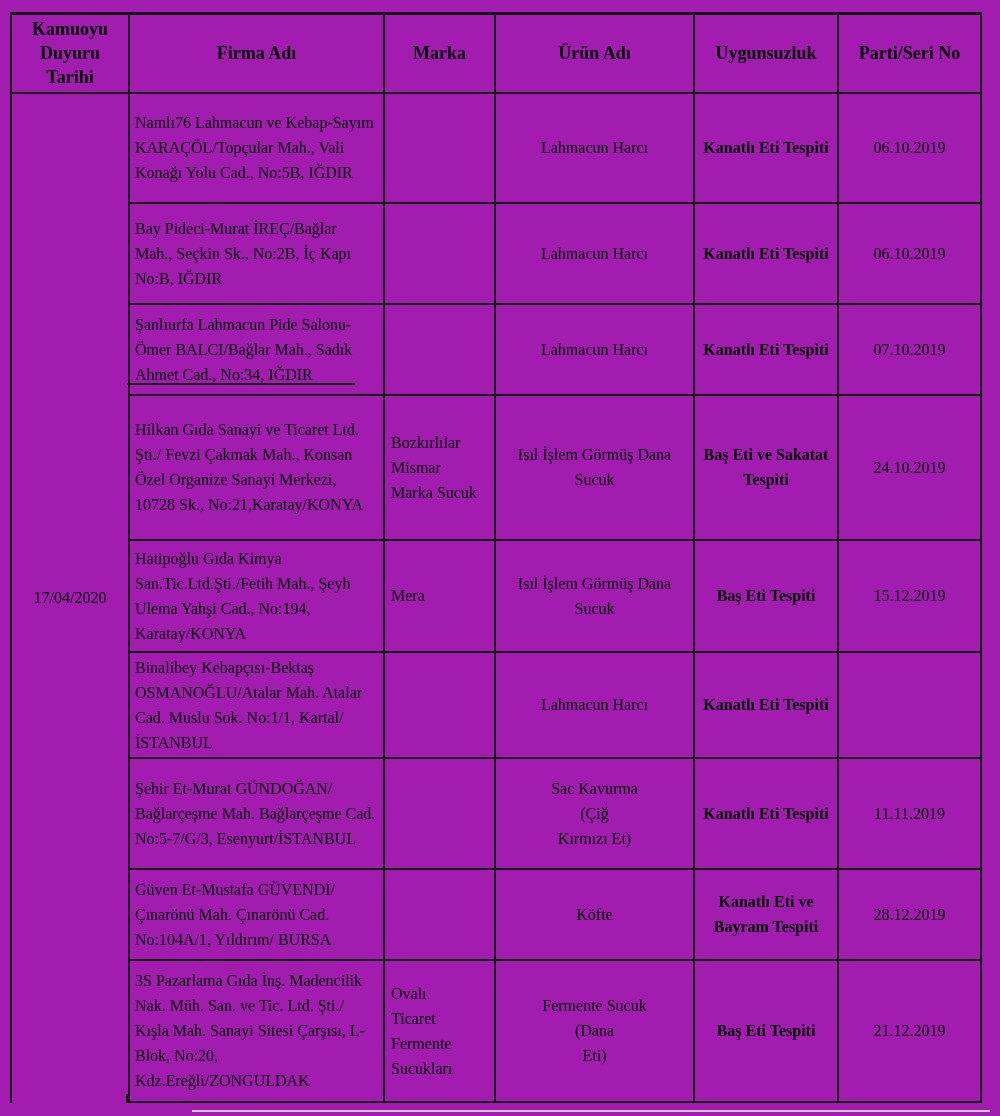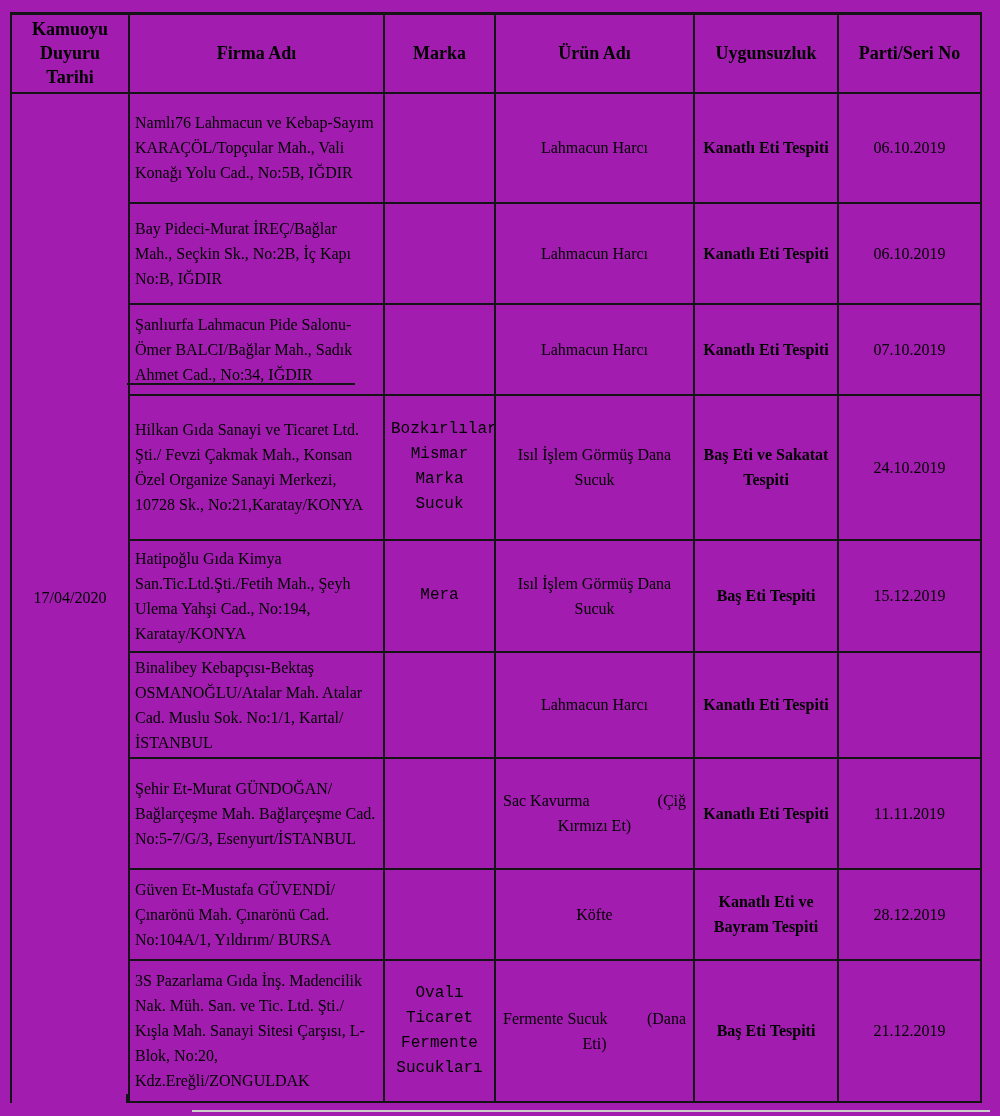--- a/index.html
+++ b/index.html
@@ -39,26 +39,26 @@
   col.c1{width:118px}col.c2{width:255px}col.c3{width:111px}
   col.c4{width:199px}col.c5{width:144px}col.c6{width:143px}
   
   tr.rhh{height:79px}
   tr.rh0{height:110px}tr.rh1{height:101px}tr.rh2{height:91px}
   tr.rh3{height:145px}tr.rh4{height:112px}tr.rh5{height:100px}
   tr.rh6{height:111px}tr.rh7{height:91px}tr.rh8{height:142px}
 
   td.datecell{text-align:center;border-bottom:none;}
   td.firma{text-align:left;padding:2px 5px;}
-  td.marka{text-align:center;font-family:Liberation Mono, monospace;}
+  td.marka{text-align:left;}
   td.urun{text-align:center;}
   td.uyg{text-align:center;font-weight:bold;padding:2px 7px;}
   td.parti{text-align:center;}
 
-  .jline{display:flex;justify-content:space-between;padding:0 1px;}
+  .jline{display:flex;justify-content:space-between;padding:0 1px;flex-direction:column;}
   .cline{text-align:center;}
 
   
   .artifact-underline{
     position:absolute;left:127px;top:383px;width:228px;height:2px;
     background:#141414;
   }
   .stub{position:absolute;width:2px;height:9px;background:#141414;}
   .stub-l{left:10px;top:1094px;}
   .stub-r{left:126px;top:1094px;}

